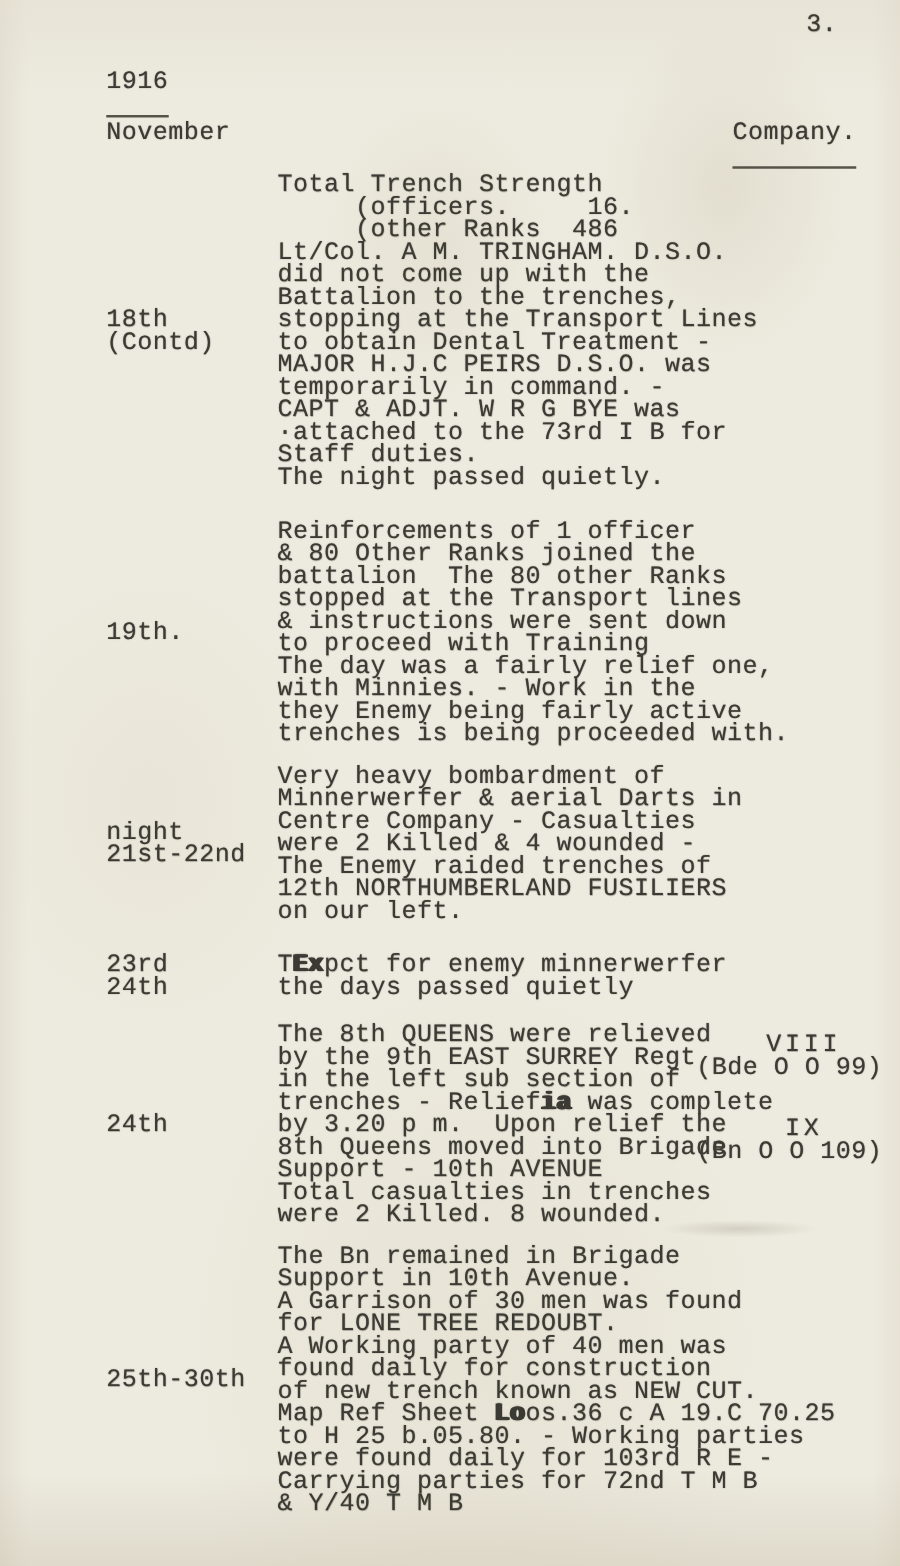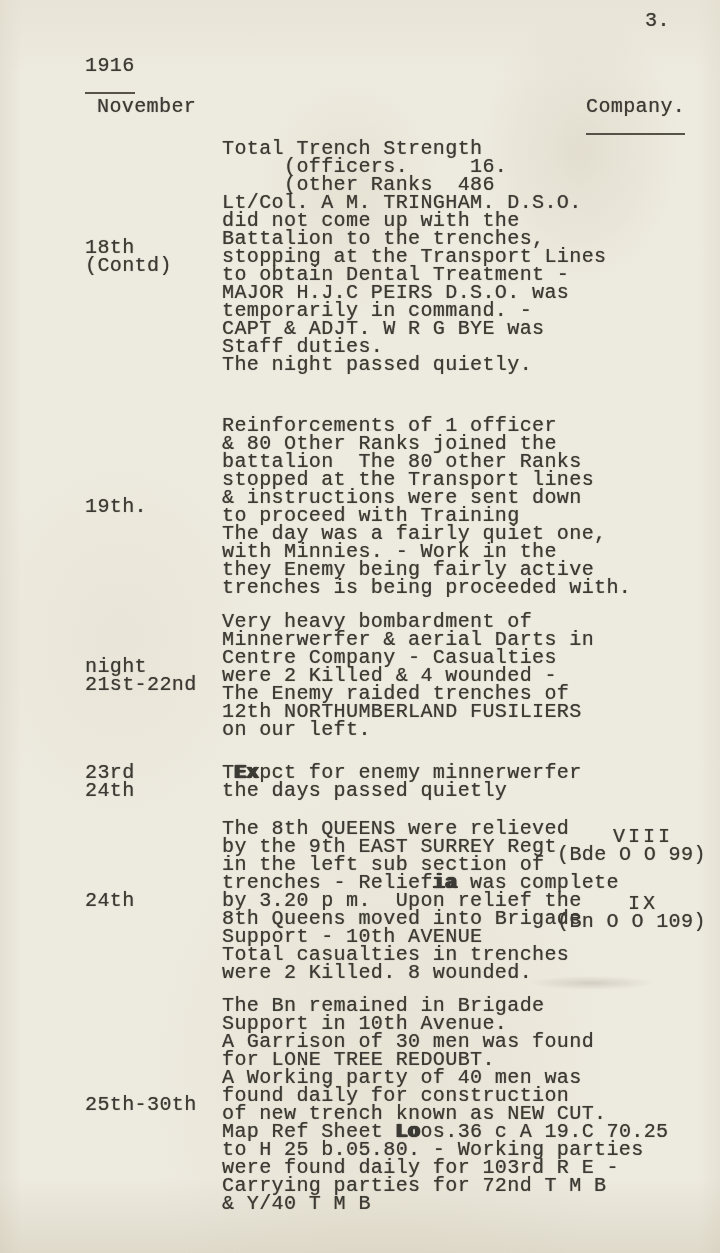--- a/index.html
+++ b/index.html
@@ -25,21 +25,21 @@
       radial-gradient(ellipse 320px 420px at 380px 1080px, rgba(205,196,168,0.20), rgba(205,196,168,0) 75%),
       radial-gradient(ellipse 200px 260px at 120px 640px, rgba(210,202,175,0.15), rgba(210,202,175,0) 75%),
       linear-gradient(to bottom, rgba(226,221,206,0.5) 0%, rgba(237,234,223,0) 6%, rgba(237,234,223,0) 94%, rgba(196,188,164,0.35) 100%),
       linear-gradient(to right, rgba(208,201,180,0.3) 0%, rgba(237,234,223,0) 3%, rgba(237,234,223,0) 97%, rgba(214,207,186,0.3) 100%);
   }
 
   .abs { position: absolute; white-space: pre; }
 
   .pagenum   { left: 645px; top: 12px; }
   .year      { left: 85px;  top: 57px; }
-  .month     { left: 85px;  top: 98px; margin-left: 12px; }
+  .month     { left: 85px;  top: 98px; }
   .appendix  { left: 586px; top: 98px; }
 
   .ul {
     border-bottom: 2px solid rgba(60,56,46,0.85);
     padding-bottom: 17px;
   }
 
   .entries { position: absolute; inset: 0; }
 
   .entry {
@@ -101,36 +101,37 @@
           <div class="line">     (officers.     16.</div>
           <div class="line">     (other Ranks  486</div>
           <div class="line">Lt/Col. A M. TRINGHAM. D.S.O.</div>
           <div class="line">did not come up with the</div>
           <div class="line">Battalion to the trenches,</div>
           <div class="line">stopping at the Transport Lines</div>
           <div class="line">to obtain Dental Treatment -</div>
           <div class="line">MAJOR H.J.C PEIRS D.S.O. was</div>
           <div class="line">temporarily in command. -</div>
           <div class="line">CAPT &amp; ADJT. W R G BYE was</div>
+          <div class="line">·attached to the 73rd I B for</div>
           <div class="line">Staff duties.</div>
           <div class="line">The night passed quietly.</div>
         </div>
       </div>
       <div class="entry">
         <div class="date-col">
           <div class="line">19th.</div>
         </div>
         <div class="body-col">
           <div class="line">Reinforcements of 1 officer</div>
           <div class="line">&amp; 80 Other Ranks joined the</div>
           <div class="line">battalion  The 80 other Ranks</div>
           <div class="line">stopped at the Transport lines</div>
           <div class="line">&amp; instructions were sent down</div>
           <div class="line">to proceed with Training</div>
-          <div class="line">The day was a fairly quiet one,</div>
+          <div class="line">The day was a fairly relief one,</div>
           <div class="line">with Minnies. - Work in the</div>
           <div class="line">they Enemy being fairly active</div>
           <div class="line">trenches is being proceeded with.</div>
         </div>
       </div>
       <div class="entry">
         <div class="date-col">
           <div class="line">night</div>
           <div class="line">21st-22nd</div>
         </div>

